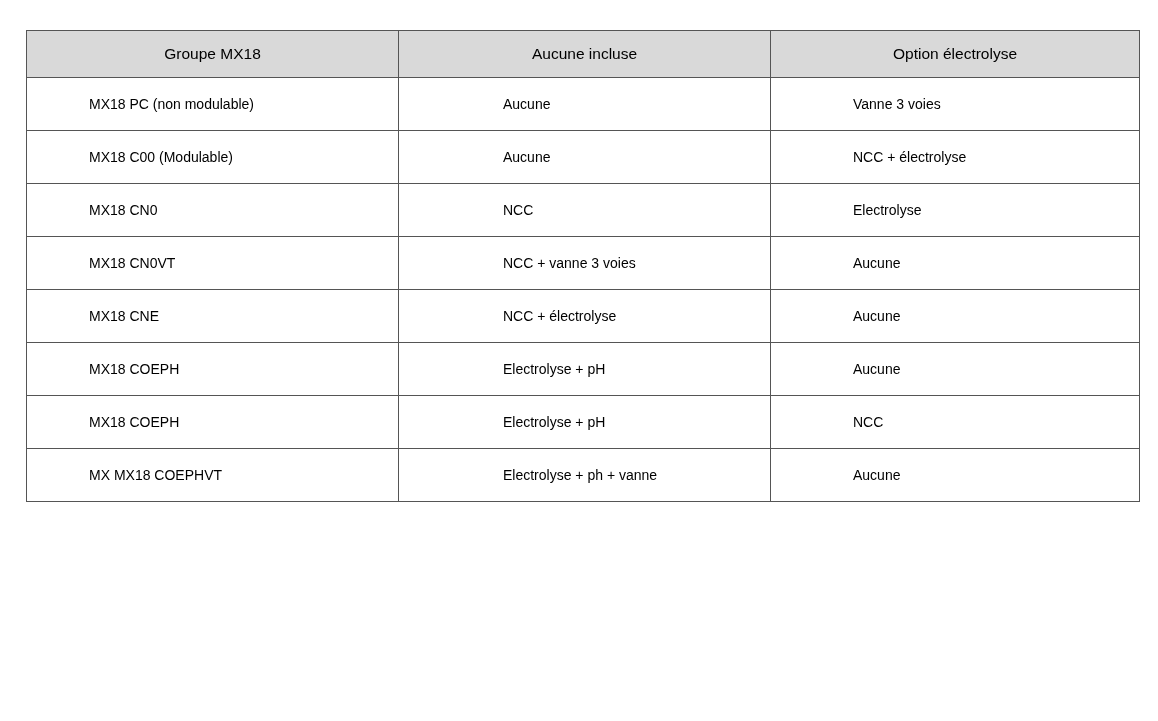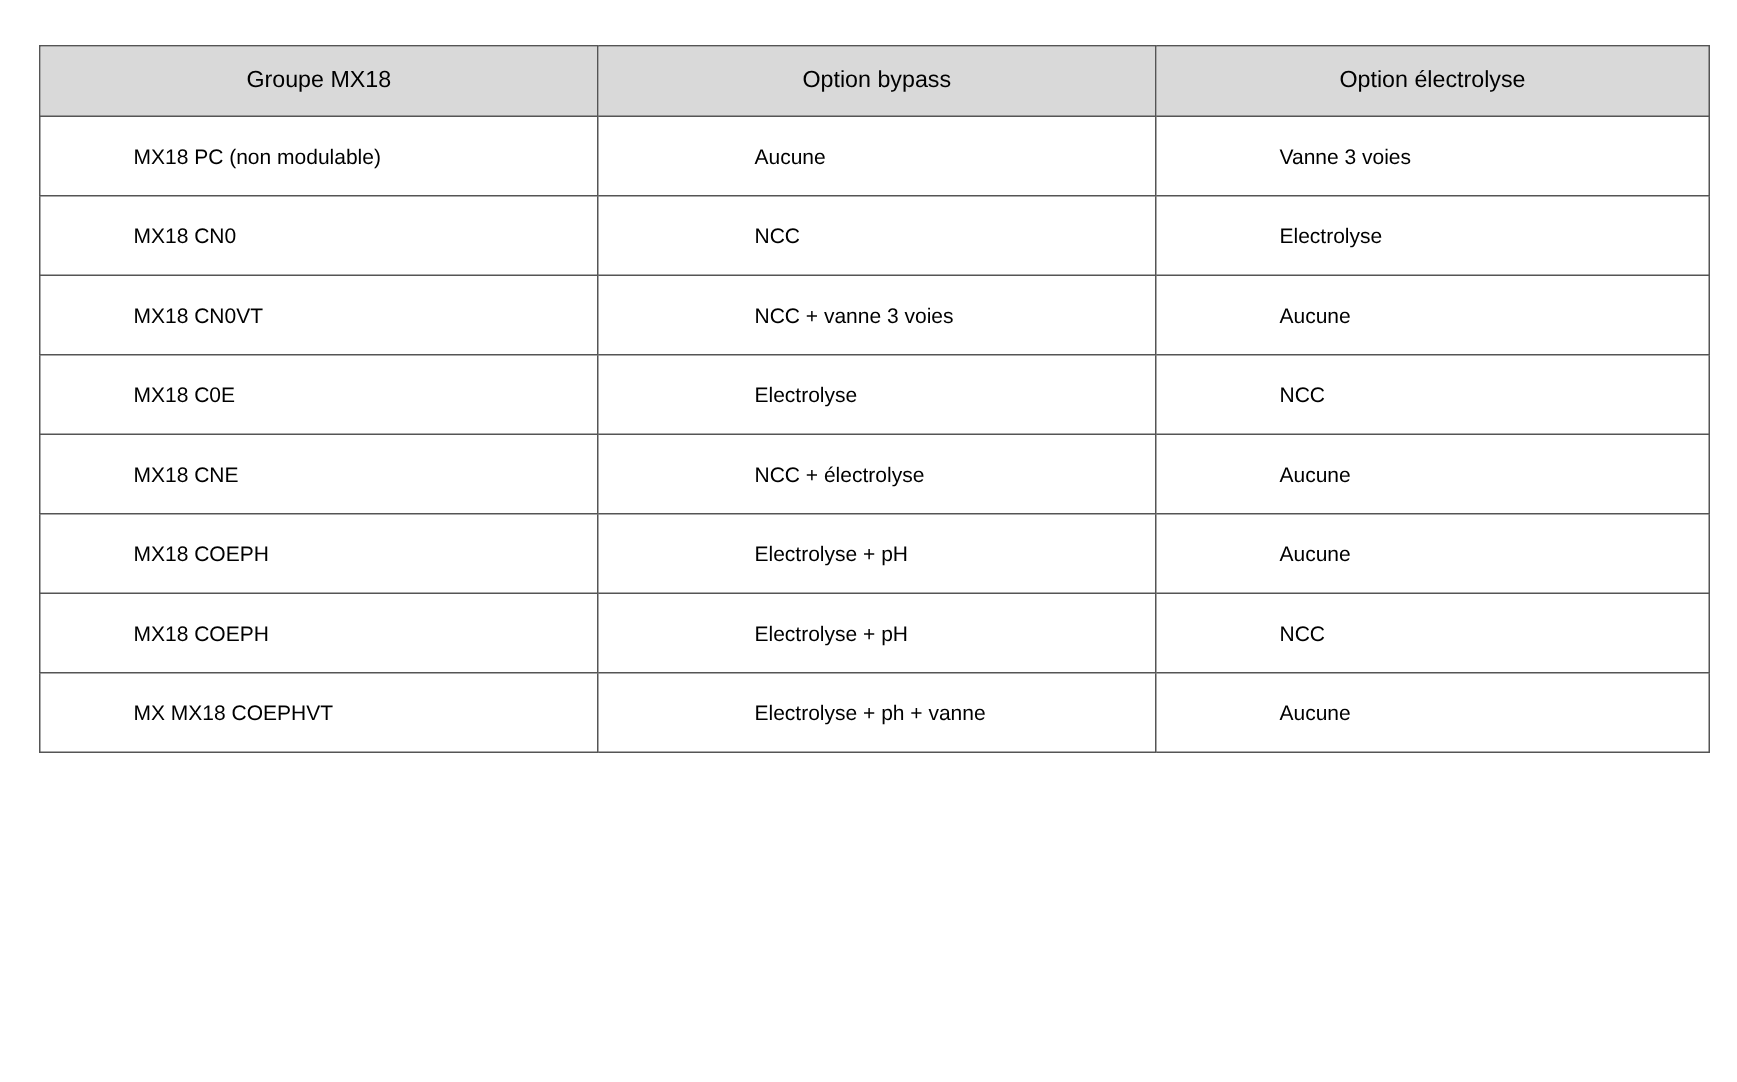--- a/index.html
+++ b/index.html
@@ -68,44 +68,44 @@
 <div class="page">
   <table class="spec-table">
     <colgroup>
       <col class="c1">
       <col class="c2">
       <col class="c3">
     </colgroup>
     <thead>
       <tr>
         <th>Groupe MX18</th>
-        <th>Option bypass</th>
+        <th>Aucune incluse</th>
         <th>Option électrolyse</th>
       </tr>
     </thead>
     <tbody>
       <tr>
         <td class="col-group">MX18 PC (non modulable)</td>
         <td class="col-included">Aucune</td>
         <td class="col-integrable">Vanne 3 voies</td>
       </tr>
       <tr>
+        <td class="col-group">MX18 C00 (Modulable)</td>
+        <td class="col-included">Aucune</td>
+        <td class="col-integrable">NCC + électrolyse</td>
+      </tr>
+      <tr>
         <td class="col-group">MX18 CN0</td>
         <td class="col-included">NCC</td>
         <td class="col-integrable">Electrolyse</td>
       </tr>
       <tr>
         <td class="col-group">MX18 CN0VT</td>
         <td class="col-included">NCC + vanne 3 voies</td>
         <td class="col-integrable">Aucune</td>
-      </tr>
-      <tr>
-        <td class="col-group">MX18 C0E</td>
-        <td class="col-included">Electrolyse</td>
-        <td class="col-integrable">NCC</td>
       </tr>
       <tr>
         <td class="col-group">MX18 CNE</td>
         <td class="col-included">NCC + électrolyse</td>
         <td class="col-integrable">Aucune</td>
       </tr>
       <tr>
         <td class="col-group">MX18 COEPH</td>
         <td class="col-included">Electrolyse + pH</td>
         <td class="col-integrable">Aucune</td>

